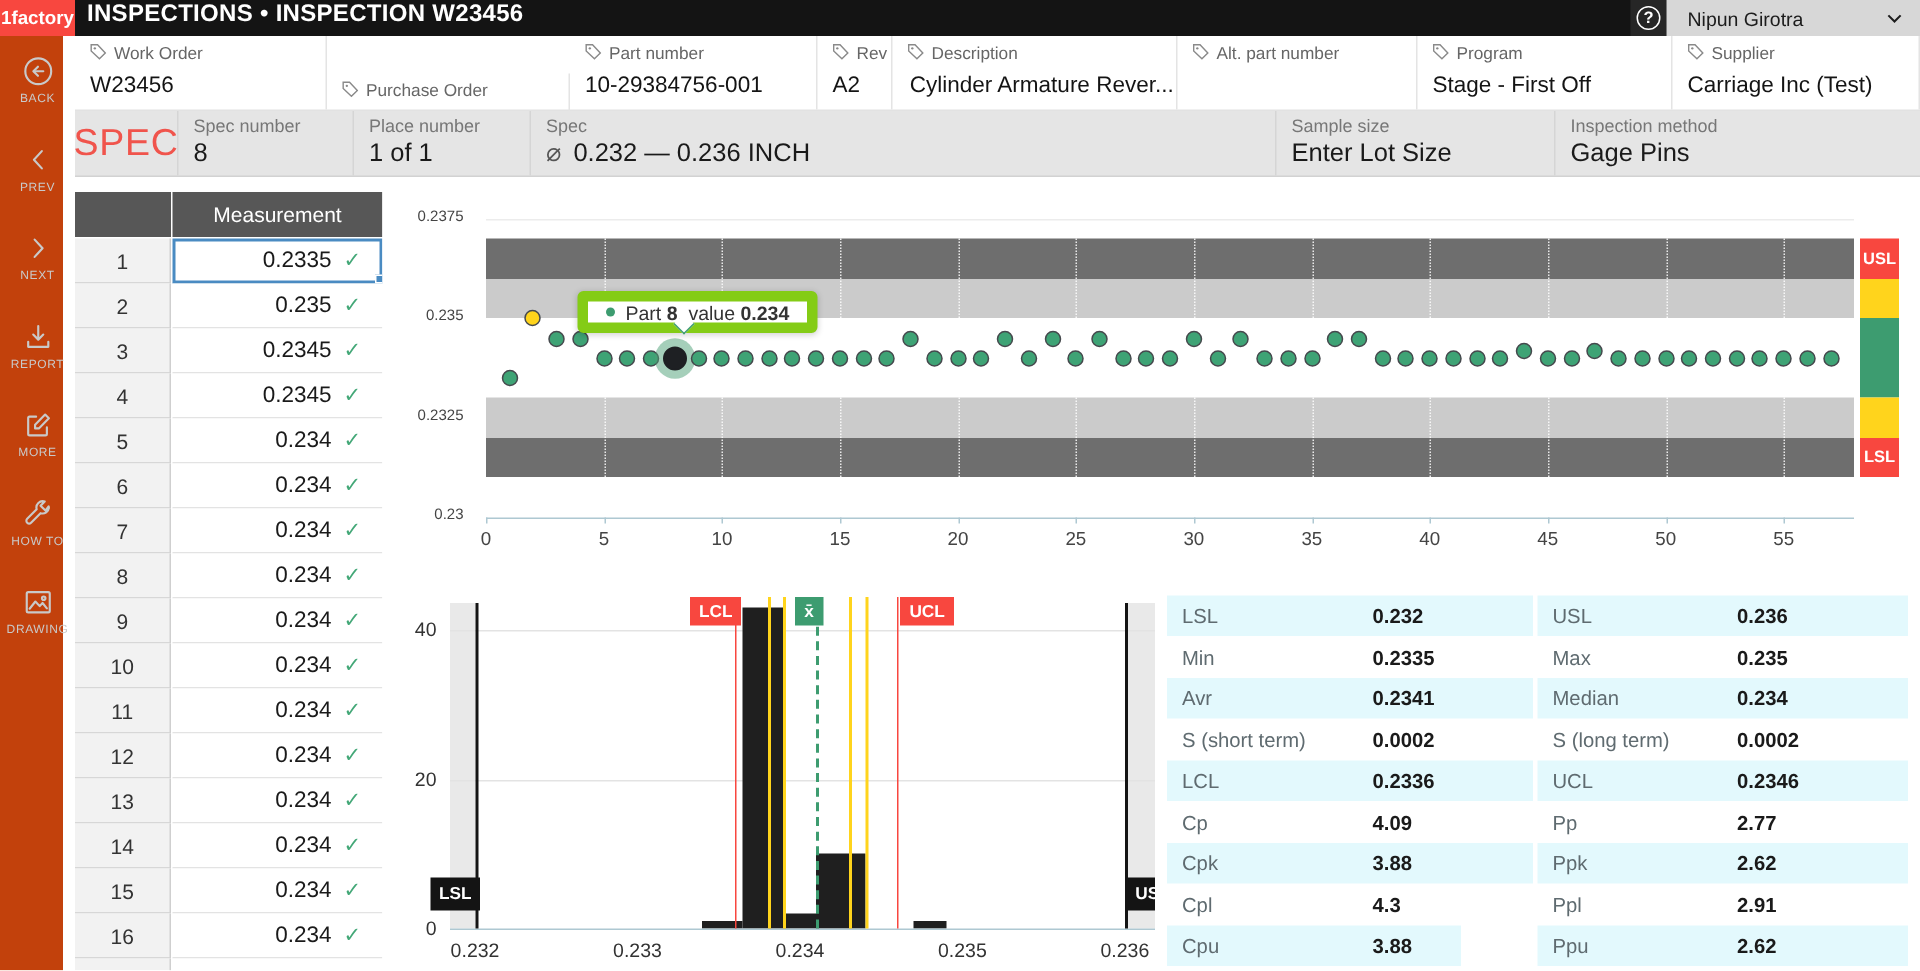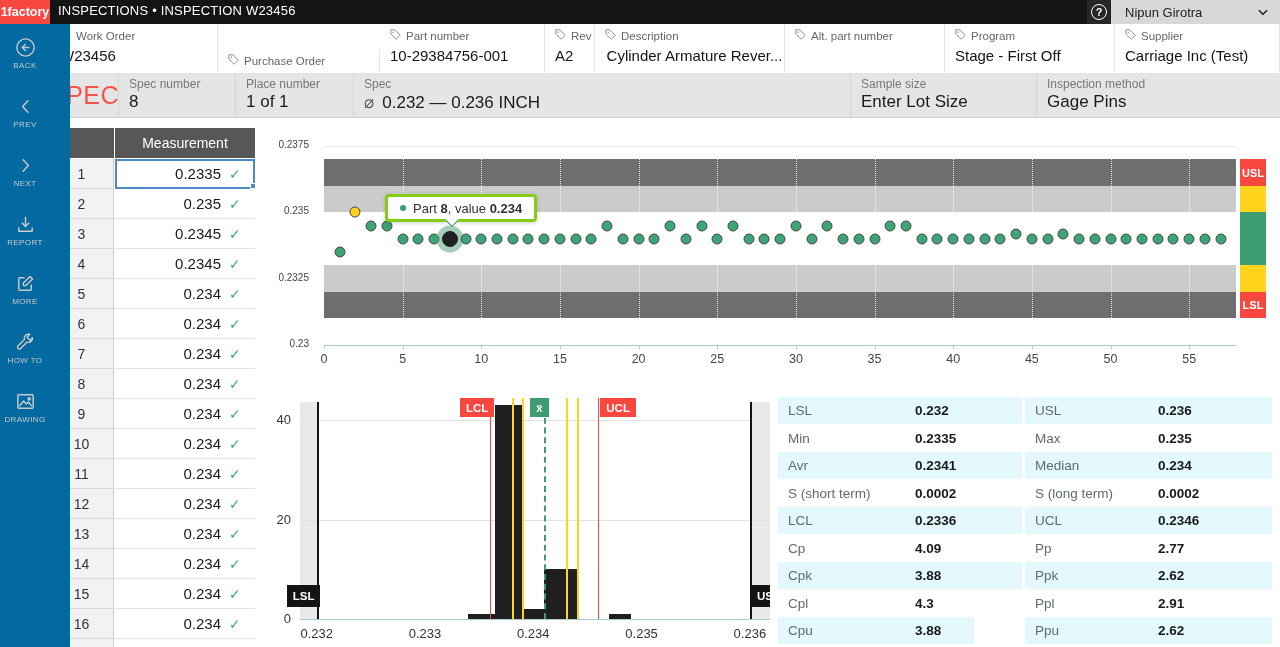--- a/index.html
+++ b/index.html
@@ -4,29 +4,29 @@
 <style>
   * { margin:0; padding:0; box-sizing:border-box; }
   html,body { width:1280px; height:647px; }
   body { font-family:"Liberation Sans","DejaVu Sans",sans-serif; background:#fff; overflow:hidden; }
   .stage { position:relative; width:1280px; height:647px; overflow:hidden; background:#fff; }
 
   
   .topbar { position:absolute; left:0; top:0; width:1280px; height:24px; background:#141414; z-index:30; }
   .brand { position:absolute; left:0; top:0; width:50px; height:24px; background:#f8473f; color:#fff;
            font-size:12.5px; font-weight:bold; display:flex; align-items:center; justify-content:center; }
-  .title { position:absolute; left:58px; top:0; height:20px; color:#fff; font-size:13px; display:flex; align-items:center; letter-spacing:.2px; }
+  .title { position:absolute; left:58px; top:0; height:20px; color:#fff; font-size:16px; display:flex; align-items:center; letter-spacing:.2px;font-weight:bold; }
   .helpbox { position:absolute; left:1087px; top:0; width:24px; height:24px; background:#262626; display:flex; align-items:center; justify-content:center; cursor:pointer; }
   .helpcirc { width:16px; height:16px; border:1.4px solid #fff; border-radius:50%; color:#fff; font-size:11px; font-weight:bold; display:flex; align-items:center; justify-content:center; }
   .userbox { position:absolute; left:1111px; top:0; width:169px; height:24px; background:#d7d7d7; display:flex; align-items:center; cursor:pointer; }
   .username { margin-left:14px; font-size:13px; color:#1c1c1c; }
   .userchev { position:absolute; right:10px; top:5px; }
 
   
-  .nav { position:absolute; left:0; top:24px; width:70px; height:623px; background:#0369a1; z-index:25; }
+  .nav { position:absolute; left:0; top:24px; width:42px; height:623px; background:#c2410c; z-index:25; }
   .nav-item { position:absolute; left:0; width:50px; height:54px; display:flex; flex-direction:column; align-items:center; justify-content:flex-start; cursor:pointer; }
   .nav-item svg { display:block; }
   .nav-label { margin-top:2px; font-size:8px; color:#c9c9c9; letter-spacing:.4px; }
 
   
   .hfields { position:absolute; left:50px; top:24px; width:1230px; height:50px; display:flex; background:#fff; border-bottom:1px solid #e2e2e2; }
   .hf { height:100%; border-right:1px solid #e4e4e4; padding:5px 0 0 10px; overflow:hidden; }
   .hf-label { display:flex; align-items:center; gap:5px; font-size:11.5px; color:#666; white-space:nowrap; }
   .hf-value { margin-top:5px; font-size:15px; color:#141414; white-space:nowrap; }
 
@@ -55,21 +55,21 @@
   .rc-band { position:absolute; }
   .rc-grid-top { position:absolute; height:1px; background:#ececec; }
   .rc-vgrid { position:absolute; width:0; border-left:1px dotted rgba(255,255,255,.85); }
   .rc-axis { position:absolute; height:1px; background:#aec8d2; }
   .rc-xtickmark { position:absolute; width:1px; height:4px; background:#aec8d2; }
   .rc-ylabel { position:absolute; font-size:10px; color:#444; text-align:right; width:52px; }
   .rc-xlabel { position:absolute; font-size:12.5px; color:#444; transform:translateX(-50%); }
   .rc-dot { position:absolute; border-radius:50%; transform:translate(-50%,-50%); cursor:pointer; }
   .rc-halo { position:absolute; width:27px; height:27px; border-radius:50%; transform:translate(-50%,-50%); background:rgba(76,160,118,.5); }
   .zonebar-seg { position:absolute; display:flex; align-items:center; justify-content:center; color:#fff; font-size:11px; font-weight:bold; }
-  .tooltip { position:absolute; background:#fff; border:3px solid #84cc16; border-radius:4px; box-shadow:0 1px 4px rgba(0,0,0,.18);
+  .tooltip { position:absolute; background:#fff; border:7px solid #84cc16; border-radius:4px; box-shadow:0 1px 4px rgba(0,0,0,.18);
              height:28px; display:flex; align-items:center; padding:0 12px; font-size:13px; color:#333; white-space:nowrap; z-index:6; }
   .tt-dot { width:6px; height:6px; border-radius:50%; background:#3d9c70; margin-right:7px; }
   .tt-caret { position:absolute; bottom:-6px; width:10px; height:10px; background:#fff; transform:rotate(45deg);
               border-right:1px solid #3d9c70; border-bottom:1px solid #3d9c70; }
   .b { font-weight:bold; }
 
   
   .bottom-rule { position:absolute; left:270px; top:393px; width:1010px; height:1px; background:#e8e8e8; }
 
   

